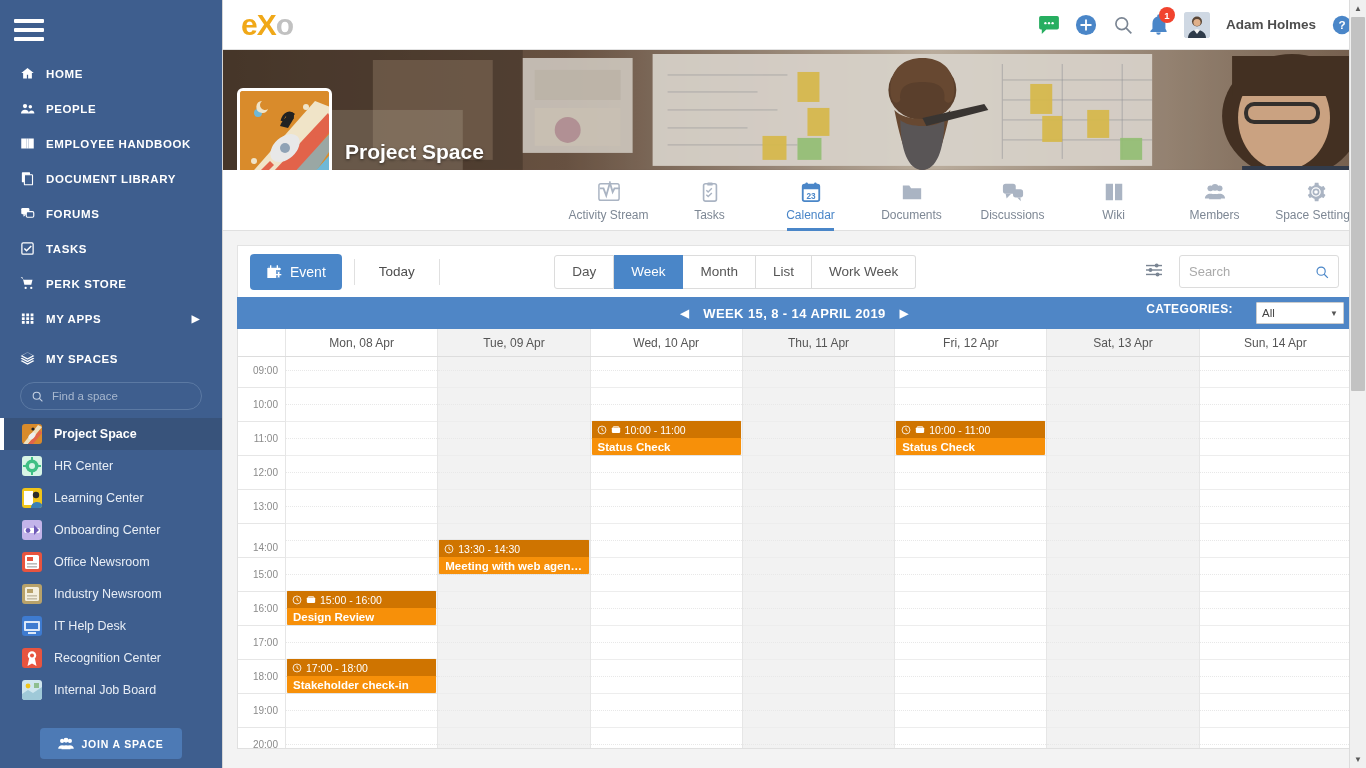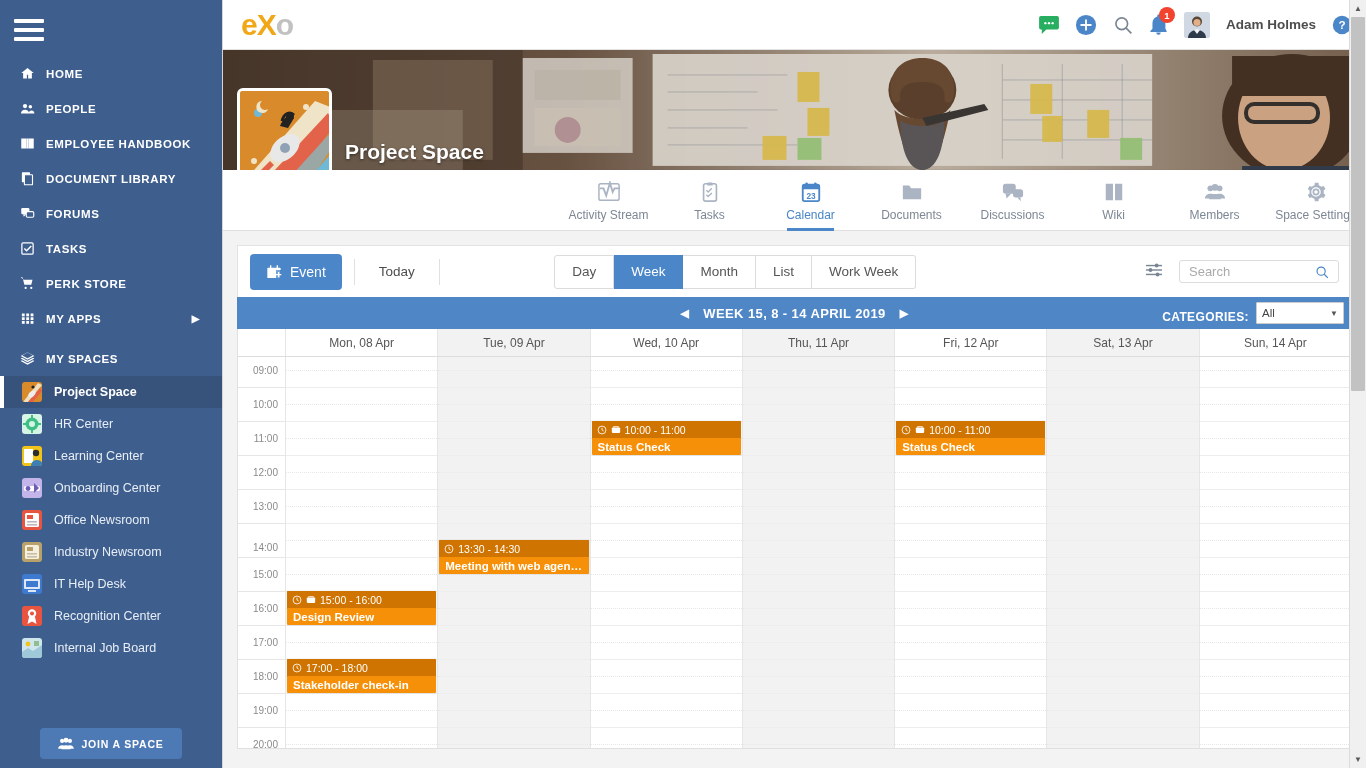--- a/index.html
+++ b/index.html
@@ -165,21 +165,21 @@
     height: 34px; padding: 0 17px; display: flex; align-items: center;
     font-size: 13.5px; color: #555; background: #fff;
     border: 1px solid #dcdcdc; border-left-width: 0; cursor: pointer;
   }
   .view-btn:first-child { border-left-width: 1px; border-radius: 3px 0 0 3px; }
   .view-btn:last-child { border-radius: 0 3px 3px 0; }
   .view-btn.active { background: #4a86c8; color: #fff; border-color: #4a86c8; }
   #filter-icon { margin-left: auto; margin-right: 16px; cursor: pointer; }
   #filter-icon svg { width: 18px; height: 16px; stroke: #7a8593; stroke-width: 1.6; }
   #search-box {
-    width: 160px; height: 23px; border: 1px solid #dcdcdc; border-radius: 3px;
+    width: 160px; height: 33px; border: 1px solid #dcdcdc; border-radius: 3px;
     display: flex; align-items: center; padding: 0 9px; background:#fff;
   }
   #search-box input {
     border: none; outline: none; font-size: 13px; width: 118px; color:#555;
     font-family: "Liberation Sans", sans-serif;
   }
   #search-box input::placeholder { color: #aaa; }
   #search-box svg { width: 14px; height: 14px; stroke: #4a86c8; fill:none; stroke-width:2; margin-left:auto; }
 
   
@@ -187,21 +187,21 @@
     height: 32px; background: #4f86c6; color: #fff;
     display: flex; align-items: center; position: relative;
   }
   #week-label-wrap {
     position: absolute; left: 0; right: 0; display: flex;
     align-items: center; justify-content: center; gap: 14px;
     font-size: 13px; font-weight: bold; letter-spacing: .4px;
   }
   #week-label-wrap .navarrow { cursor: pointer; font-size: 11px; }
   #categories {
-    margin-left: auto; display: flex; align-items: flex-end; gap: 7px;
+    margin-left: auto; display: flex; align-items: flex-start; gap: 23px;
     padding-right: 8px; z-index: 2;
   }
   #categories .lbl { font-size: 12px; font-weight: bold; letter-spacing: .4px; }
   #cat-select {
     width: 88px; height: 22px; background: #fff; color: #444;
     font-size: 11.5px; border: 1px solid #ccc; border-radius: 1px;
     display: flex; align-items: center; padding: 0 5px; cursor: pointer;
   }
   #cat-select .car { margin-left: auto; font-size: 8px; color:#555; }
 
@@ -364,20 +364,27 @@
 
     <div id="spaces-head">
       <span class="nico">
         <svg viewBox="0 0 24 24">
             <path d="M12 2 1 8l11 6 11-6-11-6zm0 9.5L3.6 7 12 2.5 20.4 7 12 11.5zM1 12l11 6 11-6-2.2-1.2L12 15.5 3.2 10.8 1 12zm0 4l11 6 11-6-2.2-1.2L12 19.5 3.2 14.8 1 16z"></path>
           </svg>
       </span>
       <span>MY SPACES</span>
     </div>
 
+    <div id="find-space">
+      <svg viewBox="0 0 24 24">
+          <circle cx="10.5" cy="10.5" r="6.5"></circle>
+          <line x1="15.5" y1="15.5" x2="21" y2="21"></line>
+        </svg>
+      <input type="text" placeholder="Find a space" style="">
+    </div>
 
     <div id="space-list">
         <div class="space-item active">
           <span class="space-avatar"><svg viewBox="0 0 20 20" width="20" height="20">
               <rect width="20" height="20" fill="#d98b2b"></rect>
               <path d="M20 3L6 20H1L16 1z" fill="#eee0c0"></path>
               <path d="M20 9L11 20H6L18 6z" fill="#e2634a"></path>
               <ellipse cx="10" cy="12" rx="4" ry="2.6" transform="rotate(-42 10 12)" fill="#eee"></ellipse>
               <circle cx="11" cy="5" r="1.6" fill="#222"></circle>
             </svg></span>

